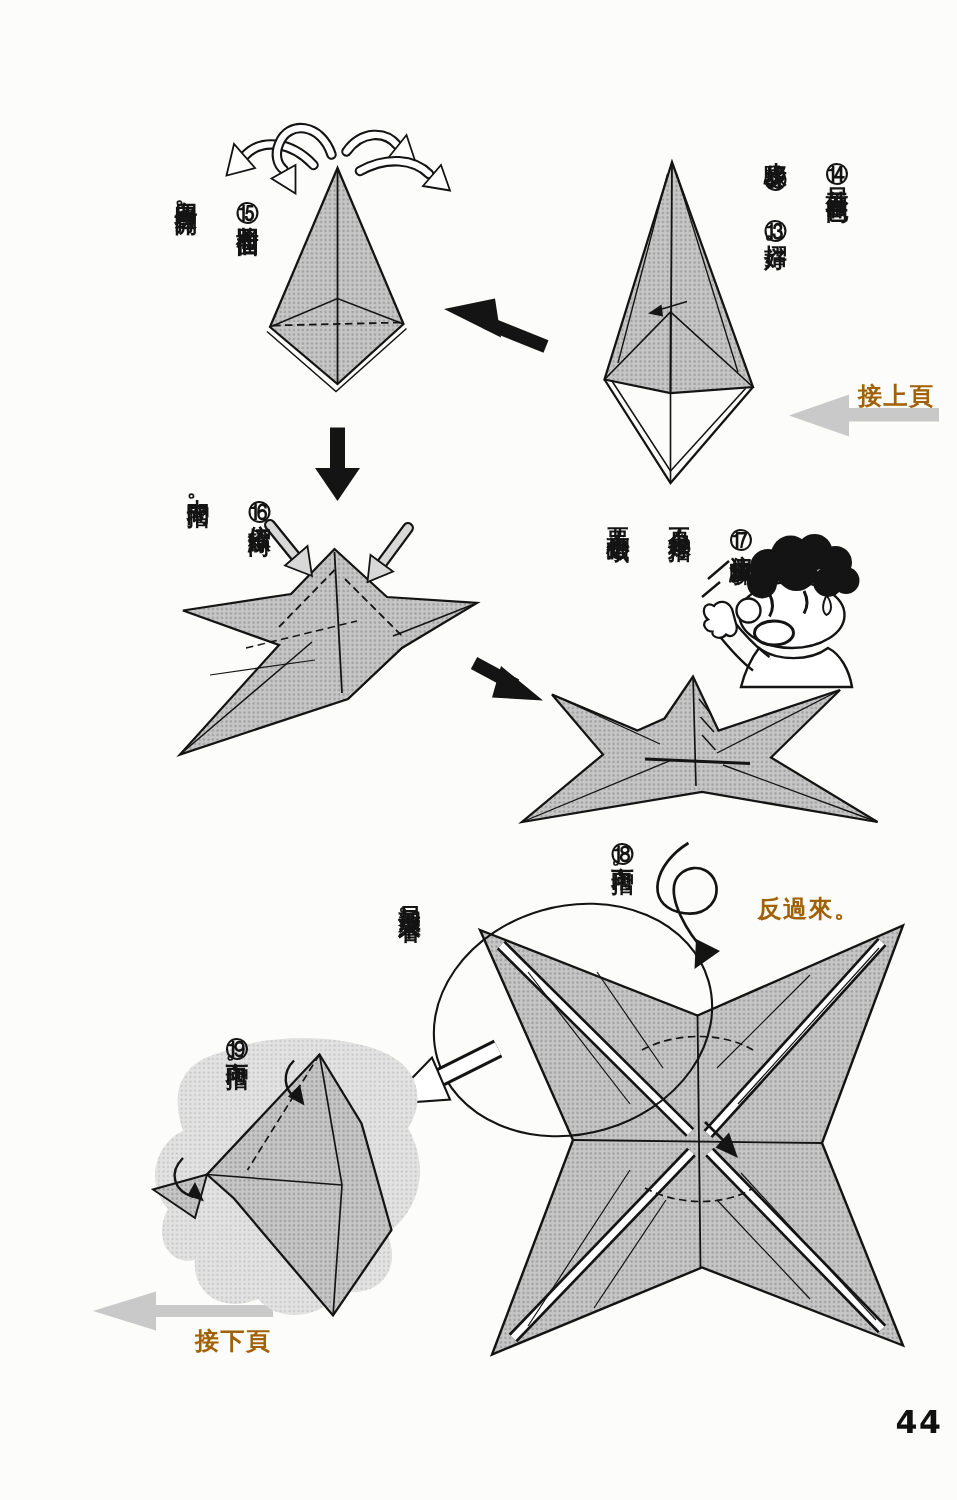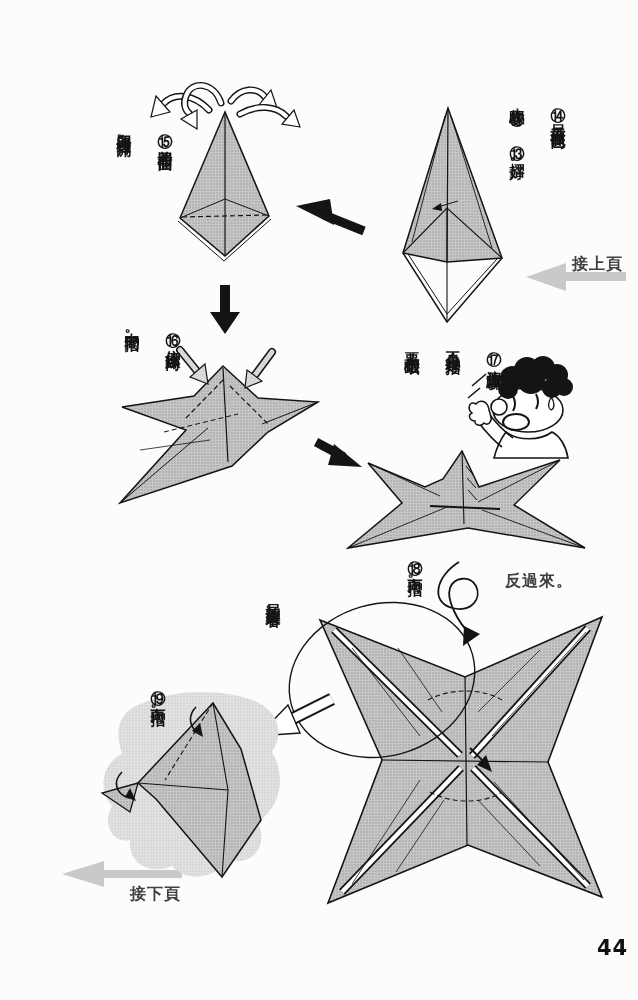--- a/index.html
+++ b/index.html
@@ -11,21 +11,21 @@
   }
   svg.art{position:absolute;left:0;top:0;width:638px;height:1000px;}
   .vtext{
     position:absolute;
     writing-mode:vertical-rl;
     text-orientation:upright;
     font-size:15px;font-weight:600;letter-spacing:2px;color:#141414;
   }
   .vtext > div{line-height:23px;}
   .vtext > div.indent{margin-block-start:18px;}
-  .htext{position:absolute;font-size:16px;font-weight:600;color:#404040;letter-spacing:1px;}
+  .htext{position:absolute;font-size:16px;font-weight:600;color:#a16207;letter-spacing:1px;}
   .pagenum{position:absolute;font-size:21px;font-weight:bold;color:#111;letter-spacing:1px;text-align:center;}
 </style>
 </head>
 <body>
 
 <div class="page">
 
   <svg class="art" viewBox="0 0 638 1000">
     <defs>
       <pattern id="ht" width="3" height="3" patternUnits="userSpaceOnUse">
@@ -234,17 +234,17 @@
 
   <div class="vtext" style="left:261px;top:591px;height:110px;">
     <div>局部放大來看。</div>
   </div>
 
   <div class="vtext" style="left:146px;top:679px;height:95px;">
     <div>⑲向下摺。</div>
   </div>
 
   <div class="htext" style="left:572px;top:254px;">接上頁</div>
-  <div class="htext" style="left:505px;top:571px;">反過來。</div>
+  <div class="htext" style="left:505px;top:596px;">反過來。</div>
   <div class="htext" style="left:118px;top:884px;margin-left:12px;">接下頁</div>
   <div class="pagenum" style="left:597px;top:936px;">44</div>
 
 </div>
 
 </body></html>

